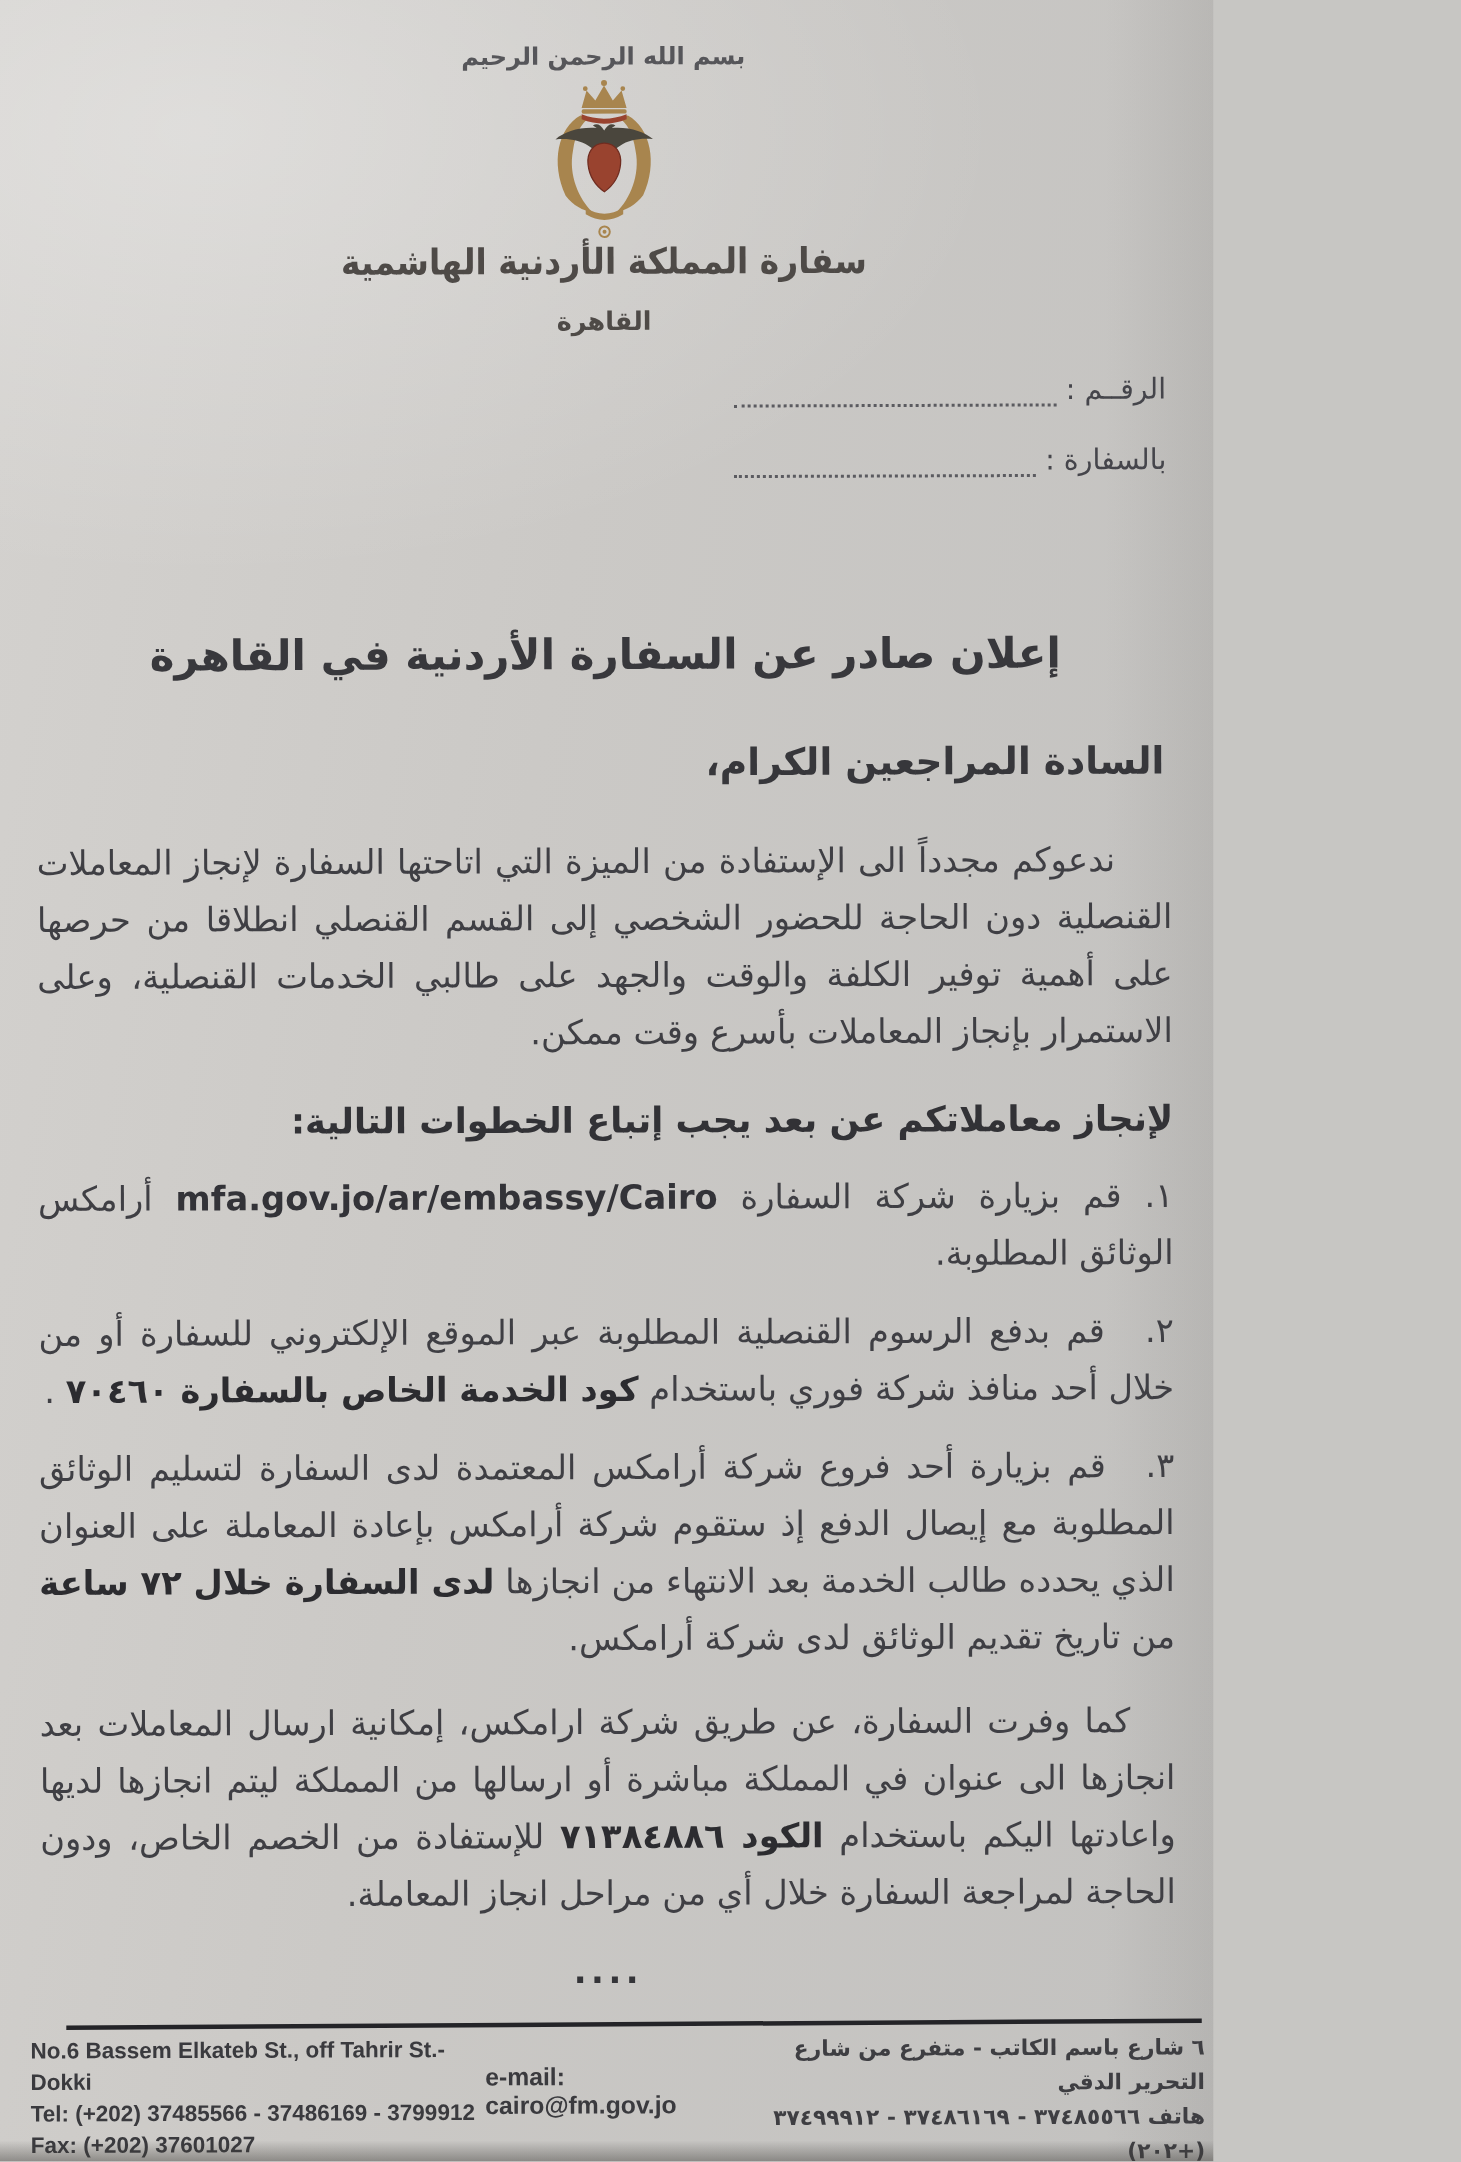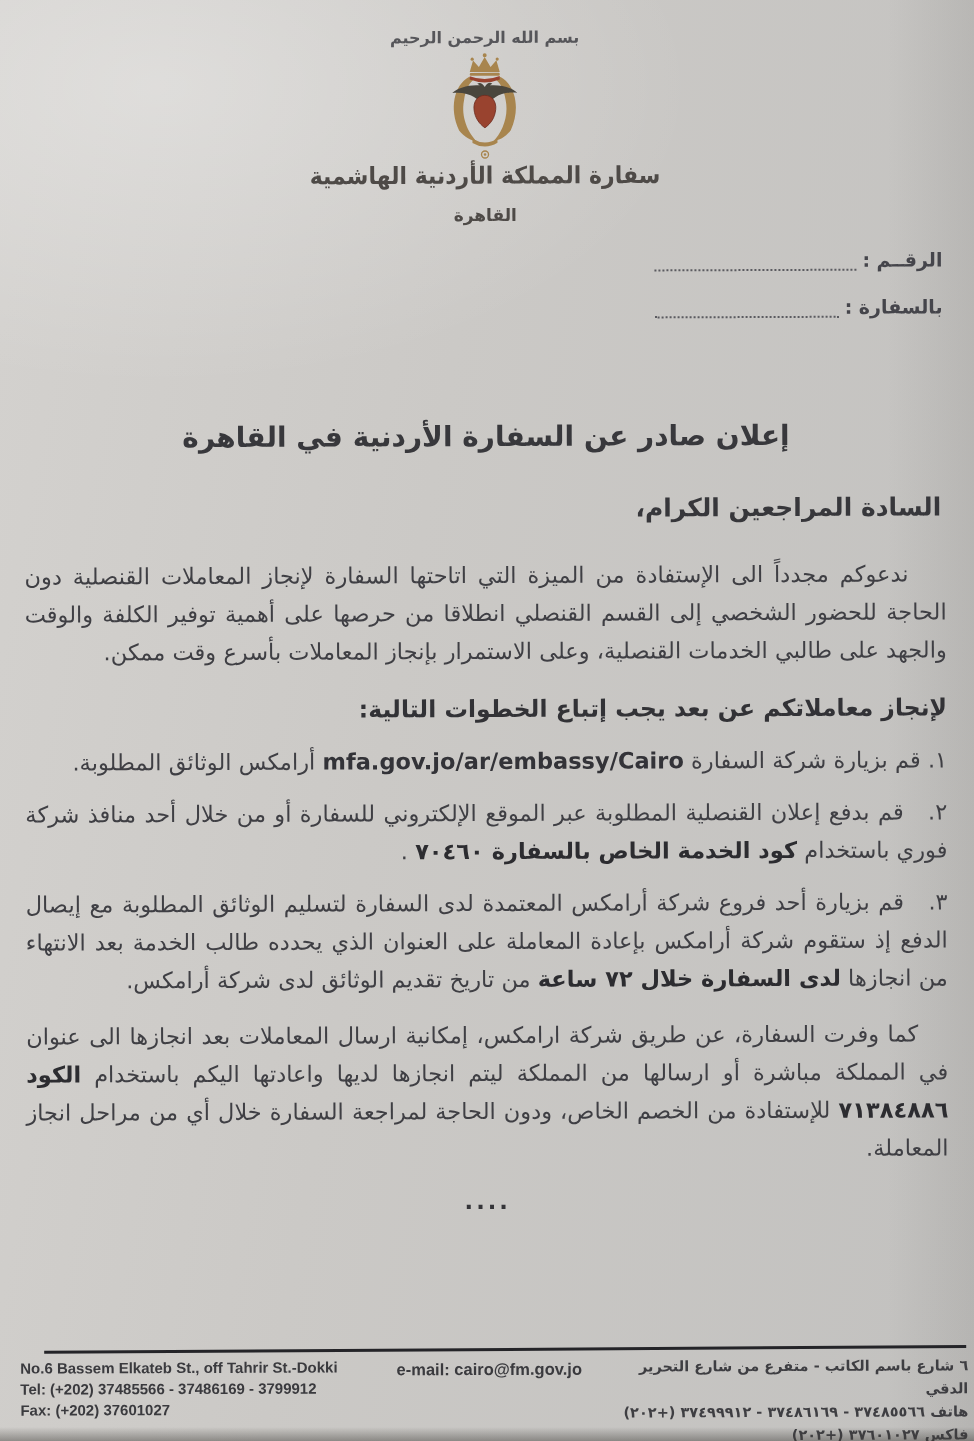--- a/index.html
+++ b/index.html
@@ -2,24 +2,25 @@
 <html><head>
 <meta charset="utf-8">
 <style>
   html,body{margin:0;padding:0;}
   body{
     width:974px;height:1441px;overflow:hidden;
     font-family:"DejaVu Sans",sans-serif;
     background:#c7c6c3;
   }
   .page{
-    position:relative;width:974px;height:1441px;overflow:hidden;
+    position:relative;width:797px;height:1441px;overflow:hidden;
     background:
       radial-gradient(ellipse 900px 500px at 16% 6%, rgba(255,255,255,0.30), rgba(255,255,255,0) 60%),
       linear-gradient(100deg,#d4d2cf 0%,#cbc9c6 42%,#c2c1bf 100%);
+    padding-left: 12px;
   }
   .page::before{ 
     content:"";position:absolute;inset:0;pointer-events:none;
     background:linear-gradient(to left, rgba(70,68,64,0.10), rgba(0,0,0,0) 9%);
   }
   .page::after{ 
     content:"";position:absolute;left:0;right:0;bottom:0;height:14px;pointer-events:none;
     background:linear-gradient(to bottom, rgba(0,0,0,0), rgba(62,60,56,0.45));
   }
   .tilt{position:absolute;inset:0;transform:rotate(-0.2deg);transform-origin:50% 50%;}
@@ -36,21 +37,21 @@
     transform:scaleY(1.08);
   }
   .city{
     position:absolute;top:205px;left:0;right:0;text-align:center;
     font-size:17px;font-weight:bold;color:#4e4a47;
   }
 
   
   .ref{position:absolute;top:250px;right:30px;width:288px;direction:rtl;}
   .ref-row{display:flex;align-items:flex-end;margin-bottom:25px;}
-  .ref-label{font-size:19px;font-weight:bold;color:#45454b;white-space:nowrap;text-align:right;}
+  .ref-label{font-size:19px;font-weight:normal;color:#45454b;white-space:nowrap;text-align:right;}
   .ref-dots{flex:1;border-bottom:2px dotted #5b5b60;height:15px;margin-right:6px;}
 
   
   .title{
     position:absolute;top:420px;left:0;right:0;margin:0;text-align:center;
     font-size:28px;font-weight:bold;color:#38383c;direction:rtl;
   }
   .salutation{
     position:absolute;top:494px;right:32px;
     font-size:25px;font-weight:bold;color:#37373b;direction:rtl;
@@ -81,21 +82,21 @@
   .footer{
     position:absolute;top:1356px;left:18px;right:8px;
     display:flex;justify-content:space-between;align-items:flex-start;
   }
   .f-en{
     width:335px;font-family:"Liberation Sans",sans-serif;
     font-size:15px;font-weight:bold;line-height:21px;color:#3a3a3e;
   }
   .f-email{
     font-family:"Liberation Sans",sans-serif;
-    font-size:16.5px;font-weight:bold;color:#3a3a3e;margin-top:4px;
+    font-size:16.5px;font-weight:bold;color:#3a3a3e;margin-top:20px;
   }
   .f-ar{
     width:345px;direction:rtl;text-align:right;
     font-size:14.5px;font-weight:bold;line-height:23px;color:#3e3e42;
   }
 </style>
 </head>
 <body>
 
 <div class="page">
@@ -149,21 +150,21 @@
     <h1 class="title">إعلان صادر عن السفارة الأردنية في القاهرة</h1>
     <div class="salutation">السادة المراجعين الكرام،</div>
 
     <div class="body-text">
       <p class="intro">ندعوكم مجدداً الى الإستفادة من الميزة التي اتاحتها السفارة لإنجاز المعاملات القنصلية دون الحاجة للحضور الشخصي إلى القسم القنصلي انطلاقا من حرصها على أهمية توفير الكلفة والوقت والجهد على طالبي الخدمات القنصلية، وعلى الاستمرار بإنجاز المعاملات بأسرع وقت ممكن.</p>
 
       <p class="steps-heading">لإنجاز معاملاتكم عن بعد يجب إتباع الخطوات التالية:</p>
 
       <p class="step"><span class="stepnum">١.</span><span> قم بزيارة شركة السفارة </span><span class="url">mfa.gov.jo/ar/embassy/Cairo</span><span> أرامكس الوثائق المطلوبة.</span></p>
 
-      <p class="step"><span class="stepnum tab">٢.</span><span> قم بدفع إعلان القنصلية المطلوبة عبر الموقع الإلكتروني للسفارة أو من خلال أحد منافذ شركة فوري باستخدام </span><span class="bseg">كود الخدمة الخاص بالسفارة ٧٠٤٦٠</span><span> .</span></p>
+      <p class="step"><span class="stepnum tab">٢.</span><span> قم بدفع الرسوم القنصلية المطلوبة عبر الموقع الإلكتروني للسفارة أو من خلال أحد منافذ شركة فوري باستخدام </span><span class="bseg">كود الخدمة الخاص بالسفارة ٧٠٤٦٠</span><span> .</span></p>
 
       <p class="step"><span class="stepnum tab">٣.</span><span> قم بزيارة أحد فروع شركة أرامكس المعتمدة لدى السفارة لتسليم الوثائق المطلوبة مع إيصال الدفع إذ ستقوم شركة أرامكس بإعادة المعاملة على العنوان الذي يحدده طالب الخدمة بعد الانتهاء من انجازها </span><span class="bseg">لدى السفارة خلال ٧٢ ساعة</span><span> من تاريخ تقديم الوثائق لدى شركة أرامكس.</span></p>
 
       <p class="para2"><span>كما وفرت السفارة، عن طريق شركة ارامكس، إمكانية ارسال المعاملات بعد انجازها الى عنوان في المملكة مباشرة أو ارسالها من المملكة ليتم انجازها لديها واعادتها اليكم باستخدام </span><span class="bseg">الكود ٧١٣٨٤٨٨٦</span><span> للإستفادة من الخصم الخاص، ودون الحاجة لمراجعة السفارة خلال أي من مراحل انجاز المعاملة.</span></p>
 
       <p class="endmark">....</p>
     </div>
 
     <div class="footer-rule"></div>
     <div class="footer">

